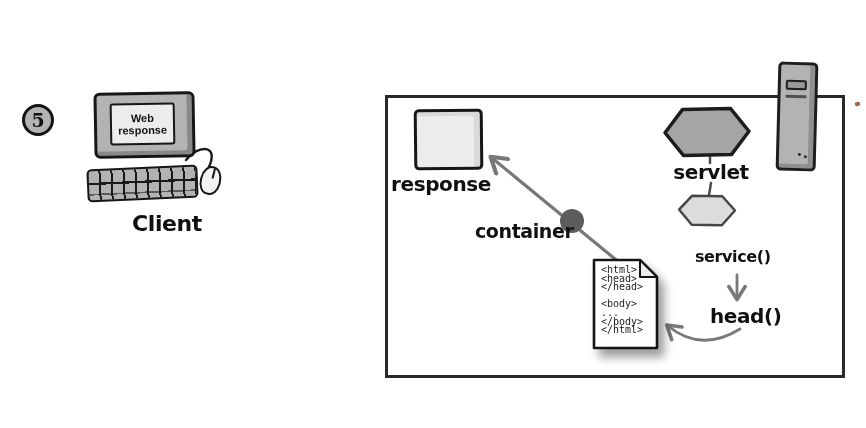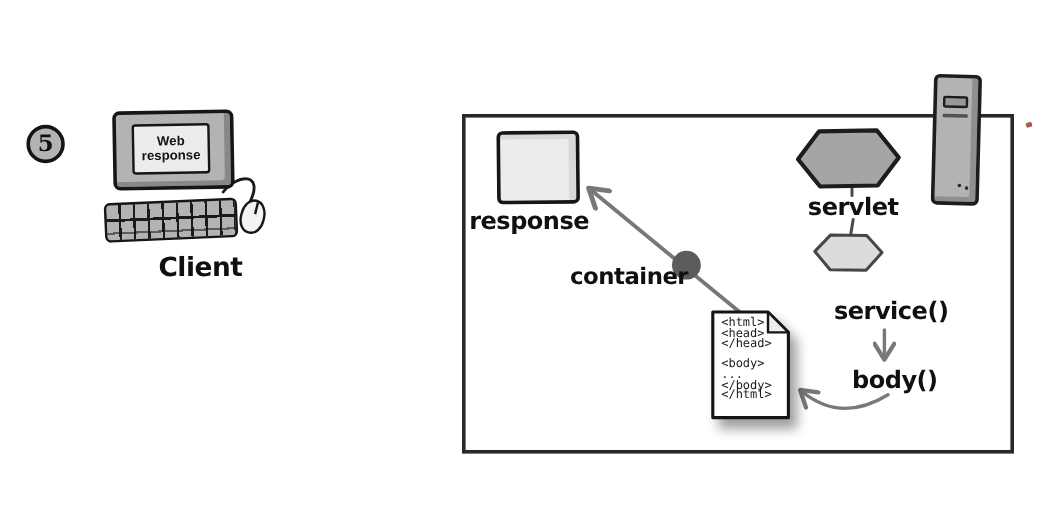--- a/index.html
+++ b/index.html
@@ -120,21 +120,21 @@
     background: #515151; border-radius: 1px;
   }
   .tower-led, .tower-led2 {
     position: absolute; width: 3px; height: 3px; background: #2b2b2b; border-radius: 50%;
   }
   .tower-led  { left: 19px; top: 88px; }
   .tower-led2 { left: 25px; top: 90px; }
 
   
   .response-label { left: 475px; top: 220px; font-size: 19px; }
-  .service-label  { left: 695px; top: 247px; font-size: 20px; }
+  .service-label  { left: 695px; top: 247px; font-size: 16px; }
   .doget-label    { left: 710px; top: 304px; font-size: 20px; }
 
   
   .doc-svg {
     left: 591px; top: 257px; z-index: 3;
     filter: drop-shadow(6px 8px 5px rgba(0,0,0,.38));
   }
   .doc-body { fill: #ffffff; stroke: #141414; stroke-width: 2.6; stroke-linejoin: round; }
   .doc-fold { fill: #ededed; stroke: #141414; stroke-width: 2; stroke-linejoin: round; }
   .doc-code {
@@ -206,21 +206,21 @@
 </svg>
 
 <div class="abs tower">
   <div class="tower-slot"></div>
   <div class="tower-vent"></div>
   <div class="tower-led"></div>
   <div class="tower-led2"></div>
 </div>
 
 <div class="abs hand service-label">service()</div>
-<div class="abs hand doget-label">body()</div>
+<div class="abs hand doget-label">head()</div>
 
 <svg class="abs doc-svg" width="72" height="96">
   <path class="doc-body" d="M3 3 H49 L66 20 V91 H3 Z"></path>
   <path class="doc-fold" d="M49 3 V20 H66 Z"></path>
 </svg>
 <pre class="abs doc-code">&lt;html&gt;
 &lt;head&gt;
 &lt;/head&gt;
 
 &lt;body&gt;

